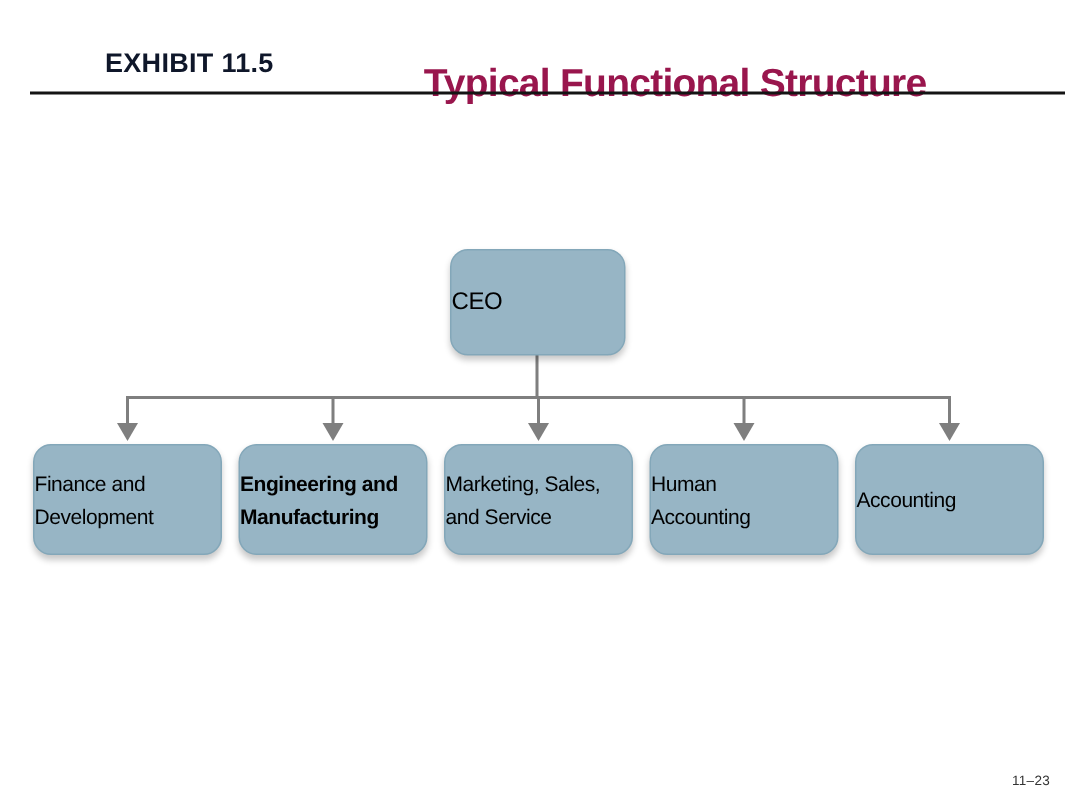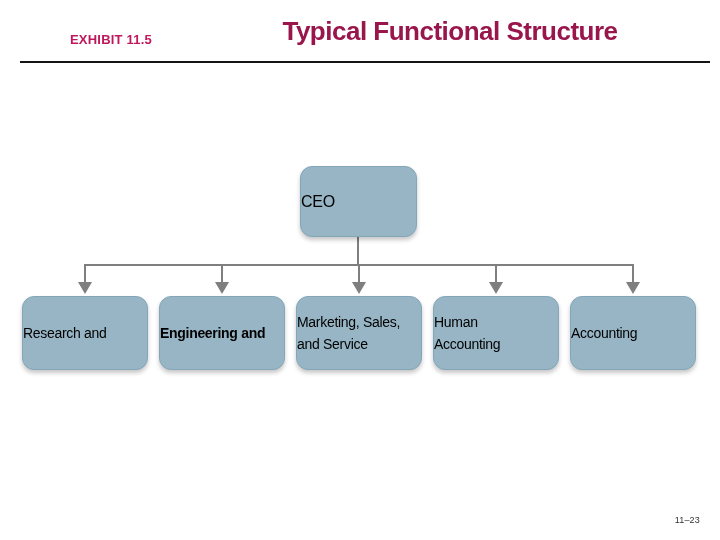--- a/index.html
+++ b/index.html
@@ -14,30 +14,30 @@
     height: 540px;
     background: #ffffff;
     overflow: hidden;
   }
 
   
   .exhibit-label {
     position: absolute;
     left: 70px;
     top: 32px;
-    font-size: 13px;
+    font-size: 18px;
     font-weight: bold;
-    color: #be185d;
+    color: #0f172a;
     letter-spacing: 0.2px;
     white-space: nowrap;
   }
   .slide-title {
     position: absolute;
     left: 200px;
-    top: 16px;
+    top: 40px;
     width: 500px;
     text-align: center;
     font-size: 26px;
     font-weight: bold;
     color: var(--title, #99164D);
     letter-spacing: -0.5px;
     white-space: nowrap;
   }
   .header-rule {
     position: absolute;
@@ -146,25 +146,27 @@
   <div class="arrow-down arrow-1"></div>
   <div class="arrow-down arrow-2"></div>
   <div class="arrow-down arrow-3"></div>
   <div class="arrow-down arrow-4"></div>
 
   <div class="org-box ceo-box">
     <span>CEO</span>
   </div>
 
   <div class="org-box child-box child-0">
-    <span>Research and</span>
+    <span>Finance and</span>
+    <span>Development</span>
   </div>
 
   <div class="org-box child-box child-1">
     <span>Engineering and</span>
+    <span>Manufacturing</span>
   </div>
 
   <div class="org-box child-box child-2">
     <span>Marketing, Sales,</span>
     <span>and Service</span>
   </div>
 
   <div class="org-box child-box child-3">
     <span>Human</span>
     <span>Accounting</span>

